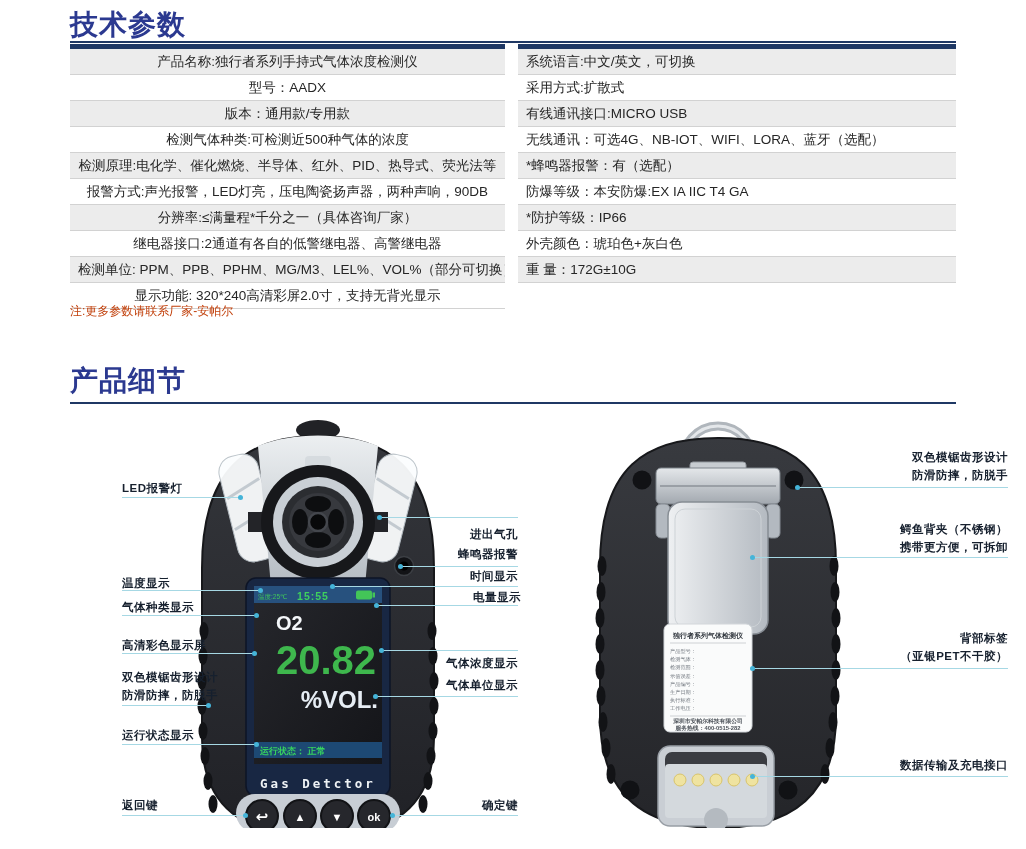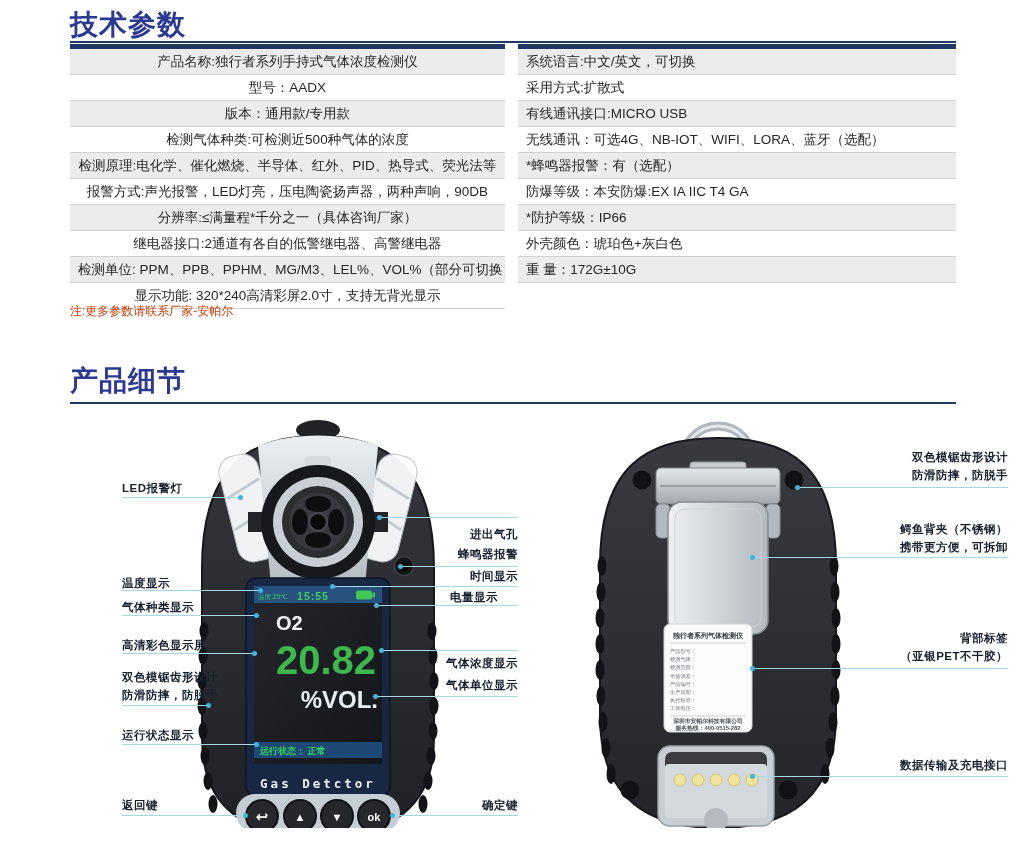--- a/index.html
+++ b/index.html
@@ -299,21 +299,21 @@
   <div class="cdot" style="left:377px;top:515px;"></div>
 
   <div class="callout r" style="right:508px;top:547px;">蜂鸣器报警</div>
   <div class="cline" style="left:400px;top:566px;width:118px;"></div>
   <div class="cdot" style="left:398px;top:564px;"></div>
 
   <div class="callout r" style="right:508px;top:569px;">时间显示</div>
   <div class="cline" style="left:332px;top:586px;width:186px;"></div>
   <div class="cdot" style="left:330px;top:584px;"></div>
 
-  <div class="callout r" style="right:528px;top:590px;">电量显示</div>
+  <div class="callout r" style="right:505px;top:590px;">电量显示</div>
   <div class="cline" style="left:376px;top:605px;width:142px;"></div>
   <div class="cdot" style="left:374px;top:603px;"></div>
 
   <div class="callout r" style="right:508px;top:632px;margin-top:24px;">气体浓度显示</div>
   <div class="cline" style="left:381px;top:650px;width:137px;"></div>
   <div class="cdot" style="left:379px;top:648px;"></div>
 
   <div class="callout r" style="right:508px;top:678px;">气体单位显示</div>
   <div class="cline" style="left:375px;top:696px;width:143px;"></div>
   <div class="cdot" style="left:373px;top:694px;"></div>

